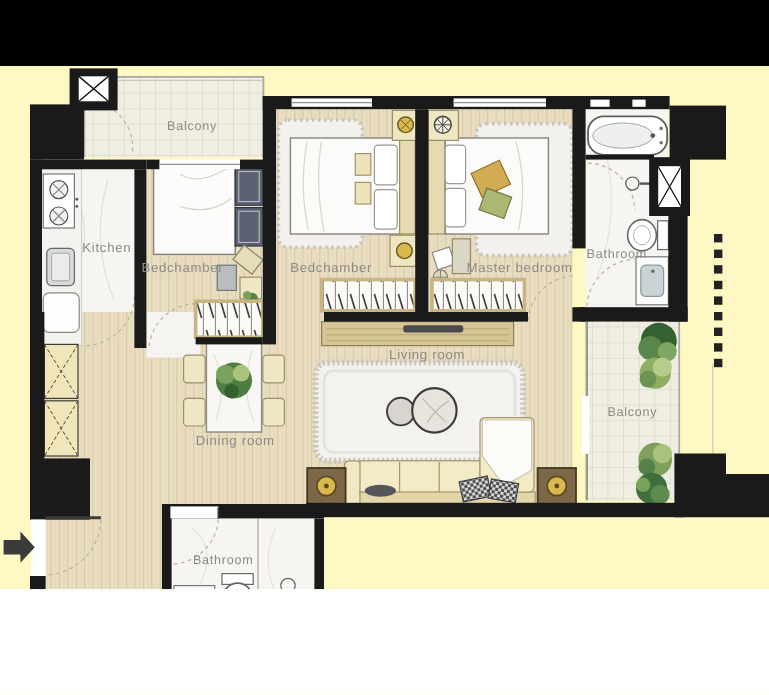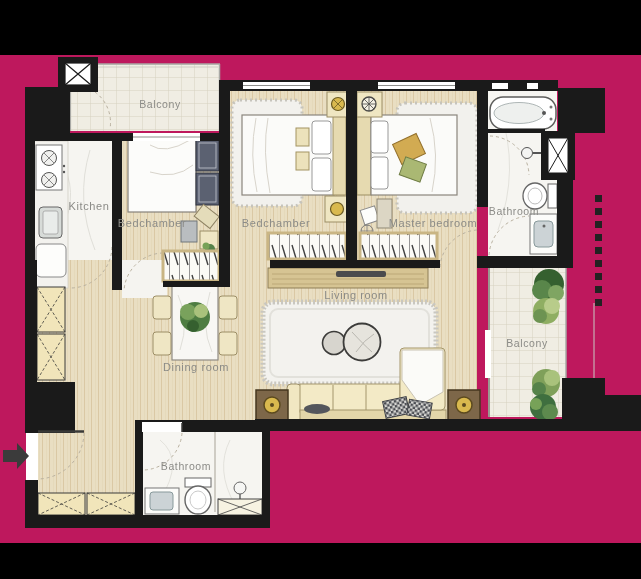--- a/index.html
+++ b/index.html
@@ -1,16 +1,16 @@
 <!DOCTYPE html>
 <html><head>
 <meta charset="utf-8">
 <style>
   html,body{margin:0;padding:0;background:#ffffff;}
-  #stage{position:relative;width:641px;height:579px;background:#be185d;overflow:hidden;
+  #stage{position:relative;width:641px;height:491px;background:#fef9c3;overflow:hidden;
          font-family:"Liberation Sans", sans-serif;}
   #plan-svg{position:absolute;left:0;top:0;}
   text.room-label{fill:#8b8b87;font-family:"Liberation Sans", sans-serif;
                   letter-spacing:0.6px;}
 </style>
 </head>
 <body>
 
 <div id="stage">
 <svg id="plan-svg" width="641" height="579" viewBox="0 0 641 579">

